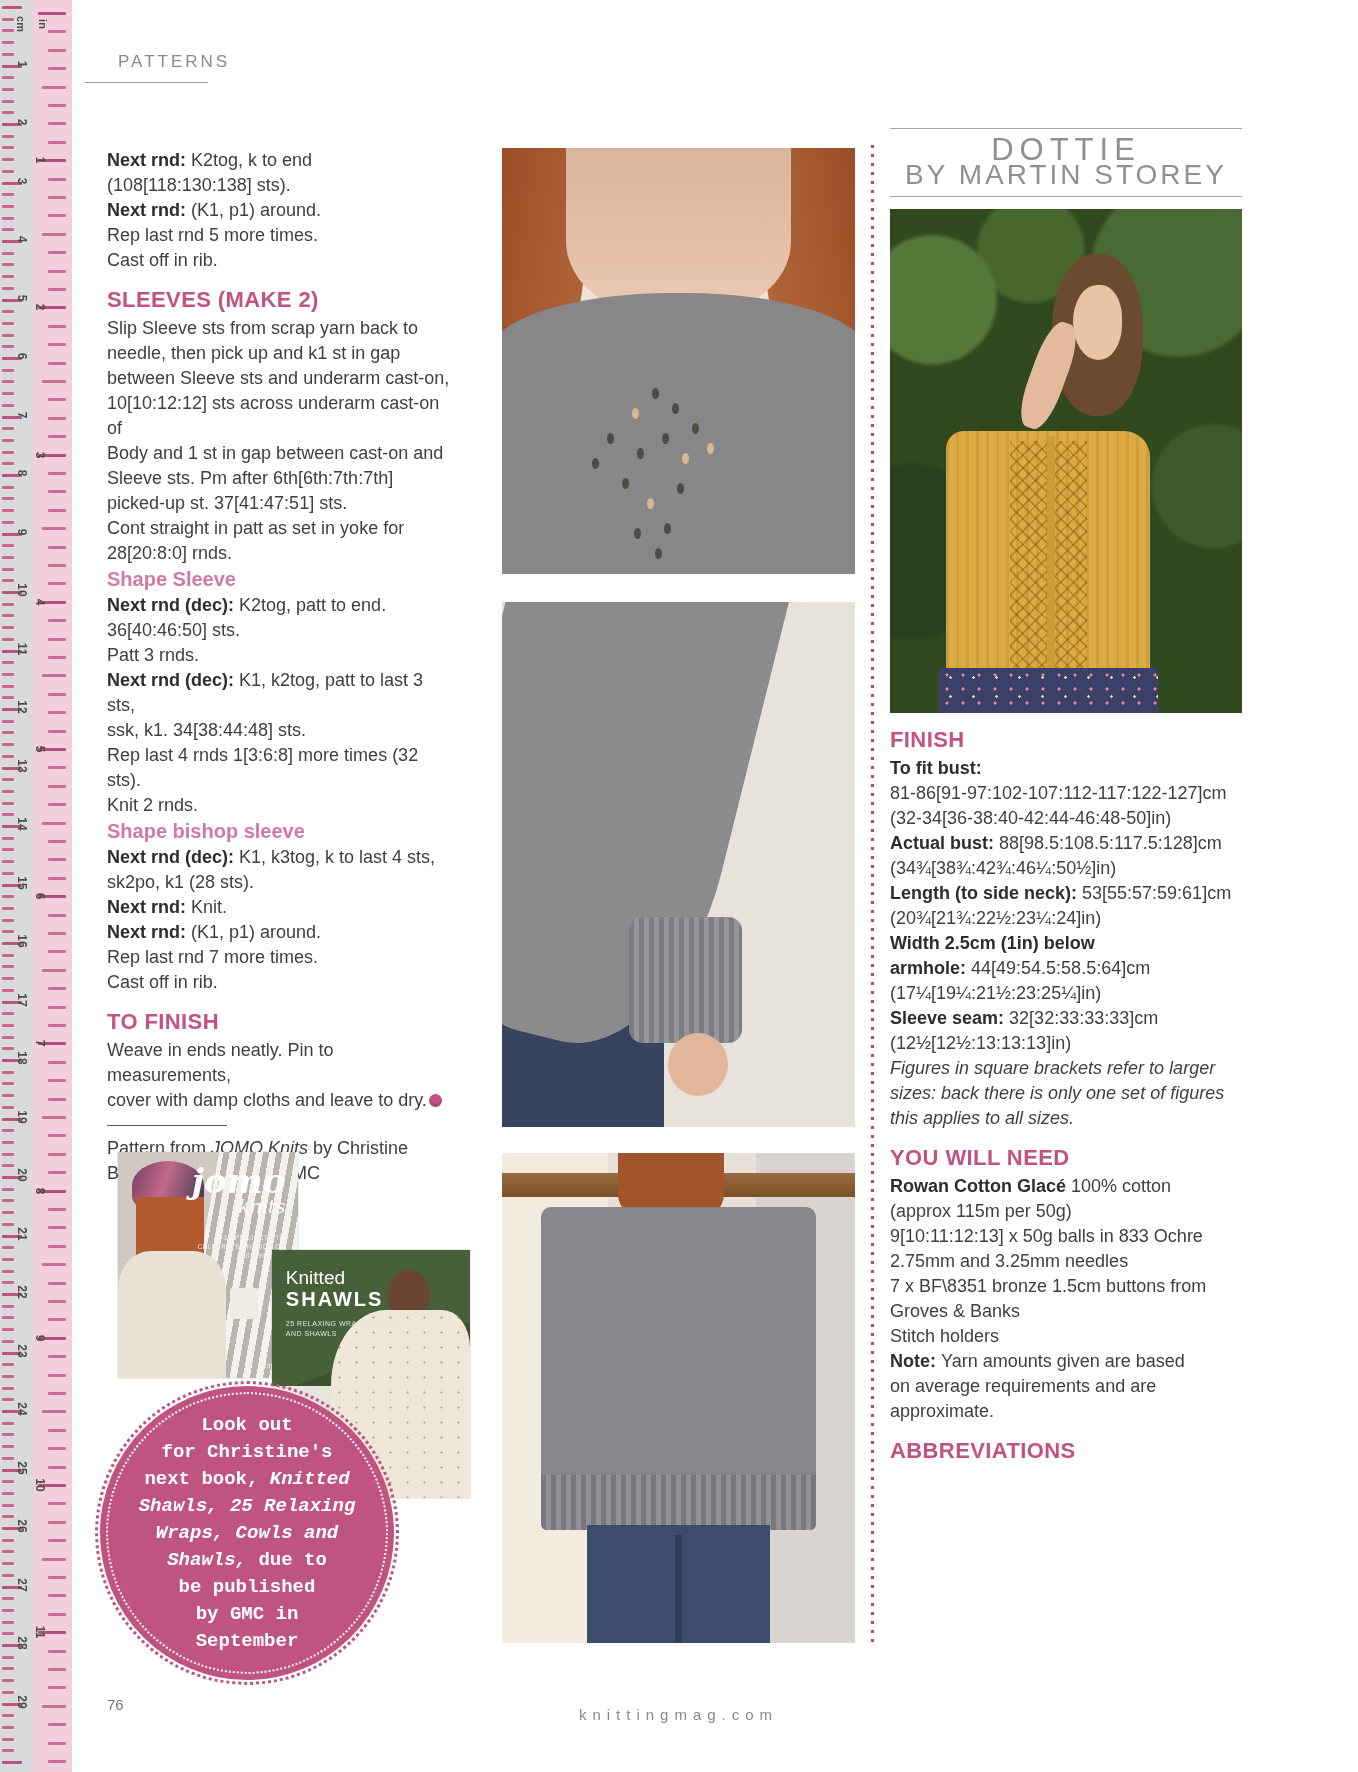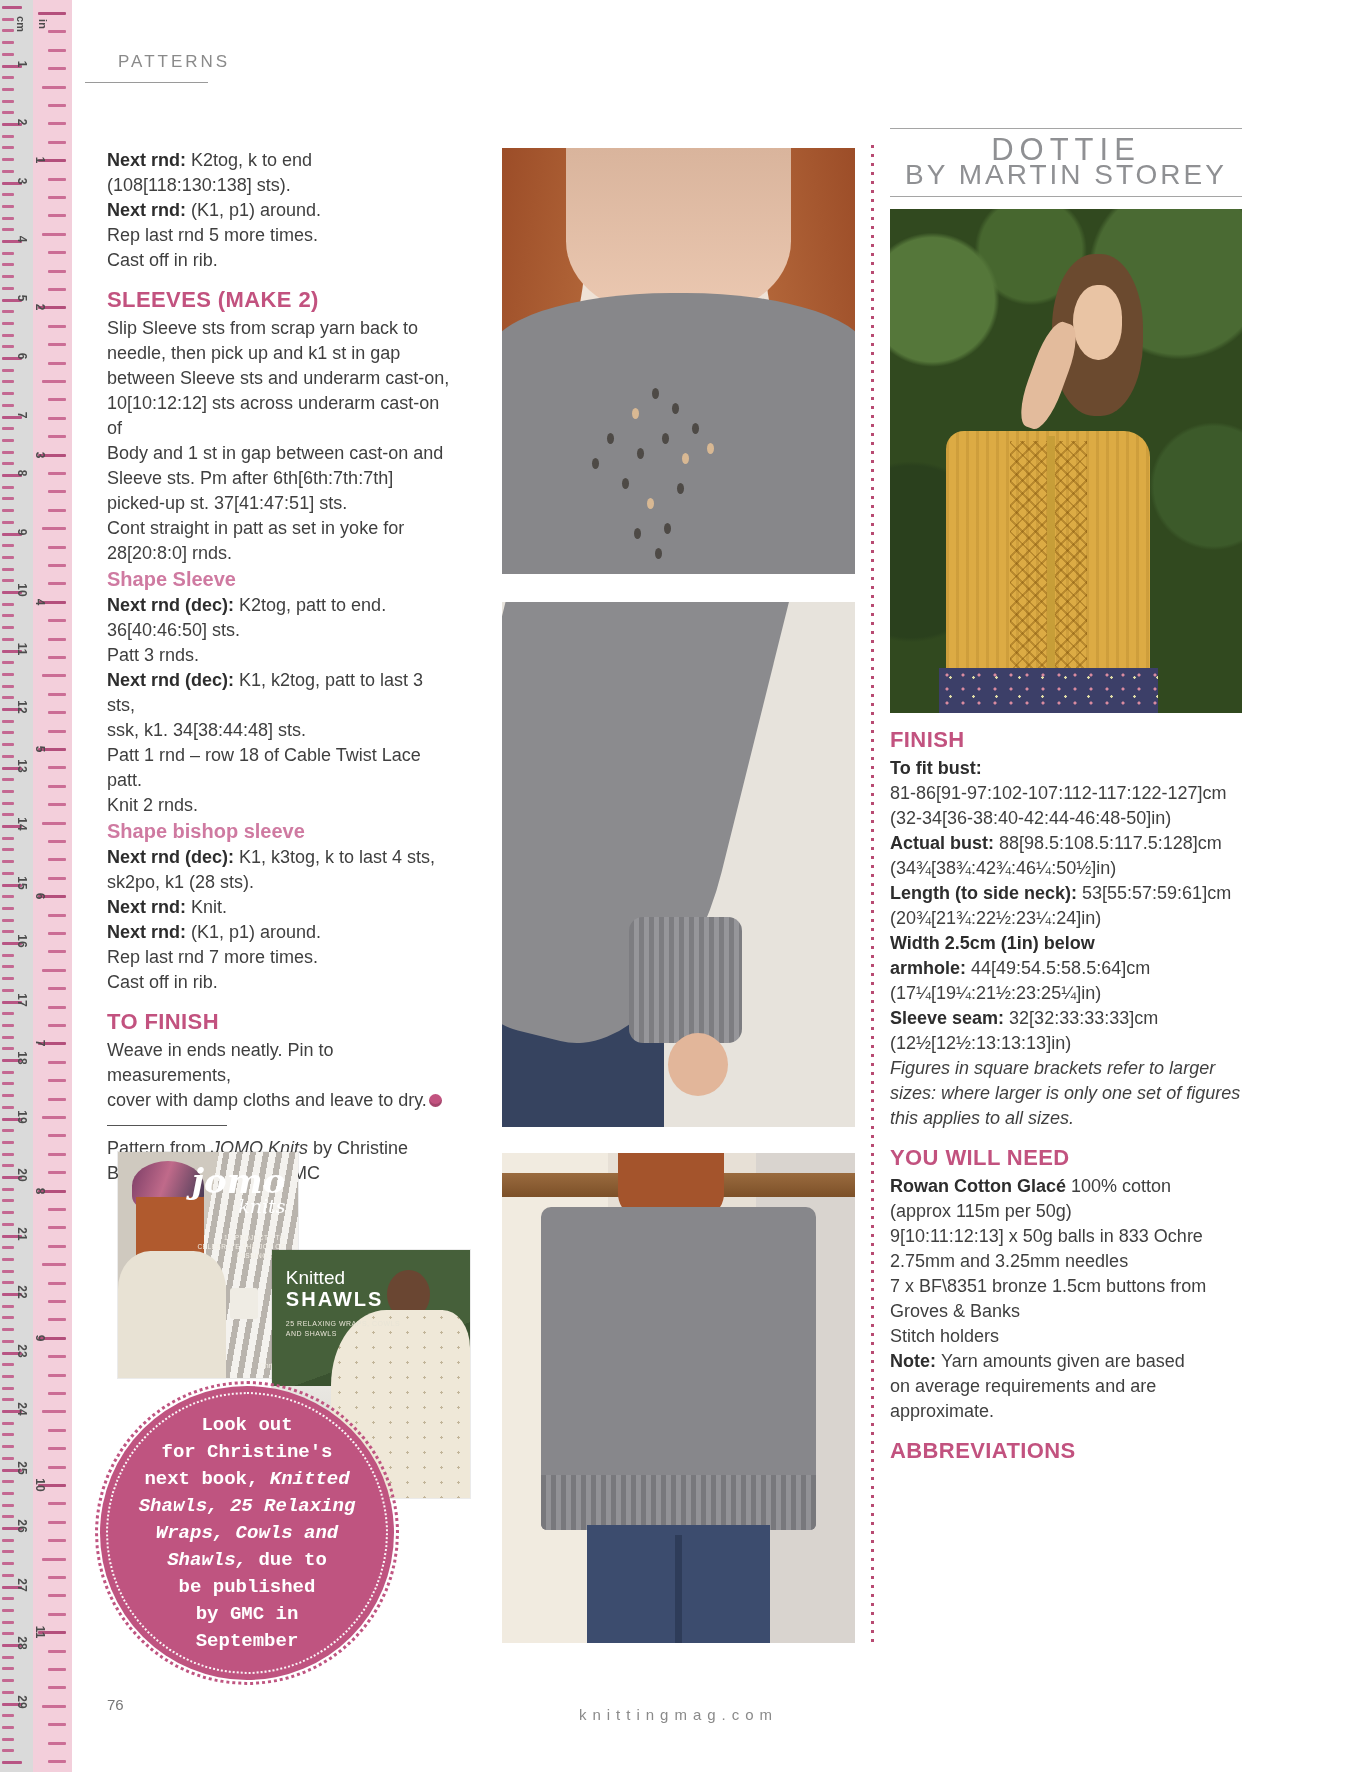--- a/index.html
+++ b/index.html
@@ -476,21 +476,21 @@
       <div class="ln"><span>Cont straight in patt as set in yoke for</span></div>
       <div class="ln"><span>28[20:8:0] rnds.</span></div>
     </div>
     <div class="h2">Shape Sleeve</div>
     <div class="para">
       <div class="ln"><span class="b">Next rnd (dec): </span><span>K2tog, patt to end.</span></div>
       <div class="ln"><span>36[40:46:50] sts.</span></div>
       <div class="ln"><span>Patt 3 rnds.</span></div>
       <div class="ln"><span class="b">Next rnd (dec): </span><span>K1, k2tog, patt to last 3 sts,</span></div>
       <div class="ln"><span>ssk, k1. 34[38:44:48] sts.</span></div>
-      <div class="ln"><span>Patt 1 rnd – row 18 of Cable Twist Lace patt.</span></div>
+      <div class="ln"><span>Rep last 4 rnds 1[3:6:8] more times (32 sts).</span></div>
       <div class="ln"><span>Knit 2 rnds.</span></div>
     </div>
     <div class="h2">Shape bishop sleeve</div>
     <div class="para">
       <div class="ln"><span class="b">Next rnd (dec): </span><span>K1, k3tog, k to last 4 sts,</span></div>
       <div class="ln"><span>sk2po, k1 (28 sts).</span></div>
       <div class="ln"><span class="b">Next rnd: </span><span>Knit.</span></div>
       <div class="ln"><span class="b">Next rnd: </span><span>(K1, p1) around.</span></div>
       <div class="ln"><span>Rep last rnd 7 more times.</span></div>
       <div class="ln"><span>Cast off in rib.</span></div>
@@ -557,21 +557,21 @@
         <div class="ln"><span class="b">Actual bust: </span><span>88[98.5:108.5:117.5:128]cm</span></div>
         <div class="ln"><span>(34¾[38¾:42¾:46¼:50½]in)</span></div>
         <div class="ln"><span class="b">Length (to side neck): </span><span>53[55:57:59:61]cm</span></div>
         <div class="ln"><span>(20¾[21¾:22½:23¼:24]in)</span></div>
         <div class="ln"><span class="b">Width 2.5cm (1in) below</span></div>
         <div class="ln"><span class="b">armhole: </span><span>44[49:54.5:58.5:64]cm</span></div>
         <div class="ln"><span>(17¼[19¼:21½:23:25¼]in)</span></div>
         <div class="ln"><span class="b">Sleeve seam: </span><span>32[32:33:33:33]cm</span></div>
         <div class="ln"><span>(12½[12½:13:13:13]in)</span></div>
         <div class="ln"><span class="i">Figures in square brackets refer to larger</span></div>
-        <div class="ln"><span class="i">sizes: where larger is only one set of figures</span></div>
+        <div class="ln"><span class="i">sizes: back there is only one set of figures</span></div>
         <div class="ln"><span class="i">this applies to all sizes.</span></div>
       </div>
   </div>
   <div>
     <div class="h1">YOU WILL NEED</div>
     <div class="para">
         <div class="ln"><span class="b">Rowan Cotton Glacé </span><span>100% cotton</span></div>
         <div class="ln"><span>(approx 115m per 50g)</span></div>
         <div class="ln"><span>9[10:11:12:13] x 50g balls in 833 Ochre</span></div>
         <div class="ln"><span>2.75mm and 3.25mm needles</span></div>

